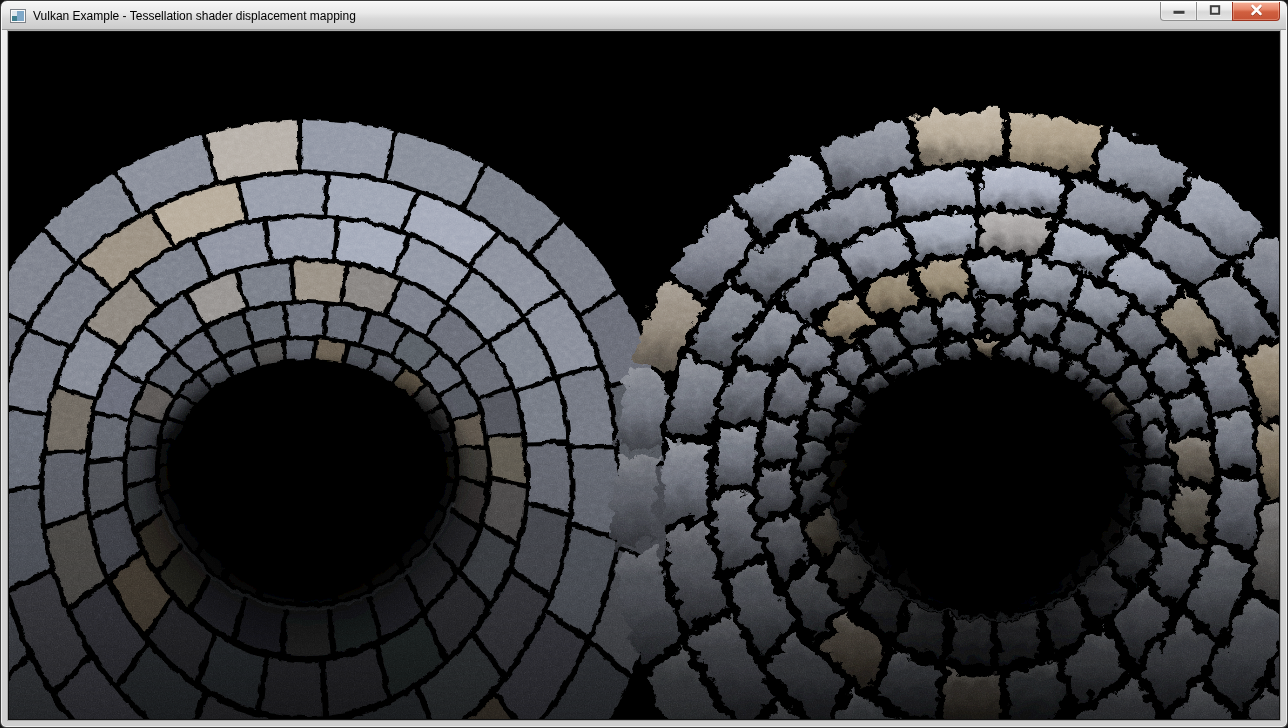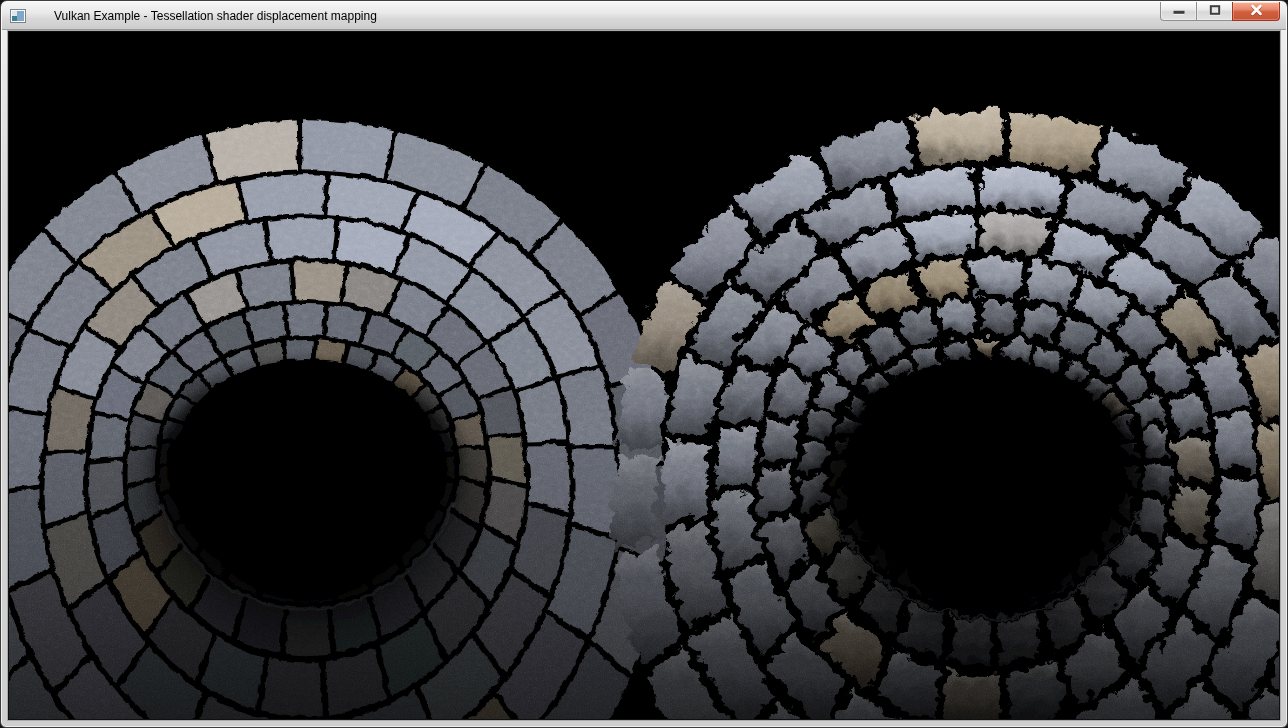--- a/index.html
+++ b/index.html
@@ -4,21 +4,21 @@
 <style>
   html,body{margin:0;padding:0;background:#151515;width:1288px;height:728px;overflow:hidden;
             font-family:"Liberation Sans",sans-serif;}
   .window{position:relative;width:1288px;height:728px;box-sizing:border-box;
           border:1px solid #3f3f3f;border-radius:7px 7px 6px 6px;
           background:linear-gradient(var(--titlebar-top,#f2f2f2),#d6d6d6 30%,#cfcfcf);
           box-shadow:inset 0 0 0 1px rgba(255,255,255,.65);}
   .titlebar{position:absolute;top:1px;left:1px;right:1px;height:28px;box-sizing:border-box;
             border-radius:6px 6px 0 0;display:flex;align-items:center;padding-left:8px;
             background:linear-gradient(to bottom,#f6f6f6,#e9e9e9 40%,#d8d8d8 62%,#cccccc);
-            border-bottom:1px solid #9a9a9a;gap:21px;}
+            border-bottom:1px solid #9a9a9a;}
   .app-icon{width:16px;height:16px;display:inline-block;flex:0 0 auto;}
   .title-text{font-size:12px;color:#000;margin-left:7px;white-space:nowrap;letter-spacing:0;}
   .controls{position:absolute;top:0;right:6px;display:flex;z-index:5;}
   .cbtn{height:19px;box-sizing:border-box;border:1px solid #8f8f8f;border-top:none;
         display:flex;align-items:center;justify-content:center;
         background:linear-gradient(#fdfdfd,#ececec 40%,#d8d8d8 55%,#e3e3e3);
         box-shadow:inset 0 1px 0 rgba(255,255,255,.85), inset 0 0 0 1px rgba(255,255,255,.35);}
   .cbtn.min{width:37px;border-radius:0 0 0 4px;}
   .cbtn.max{width:37px;margin-left:-1px;}
   .cbtn.close{width:48px;margin-left:-1px;border-radius:0 0 4px 0;

